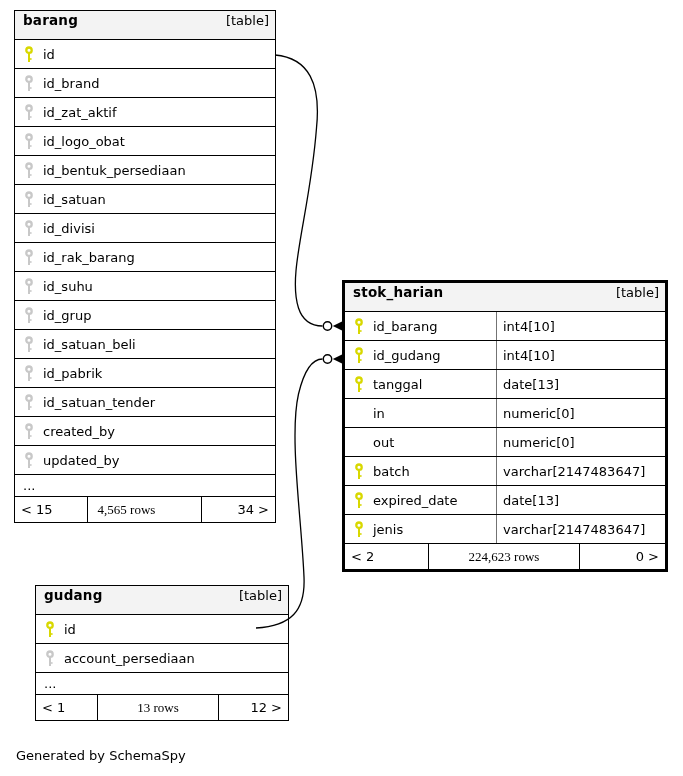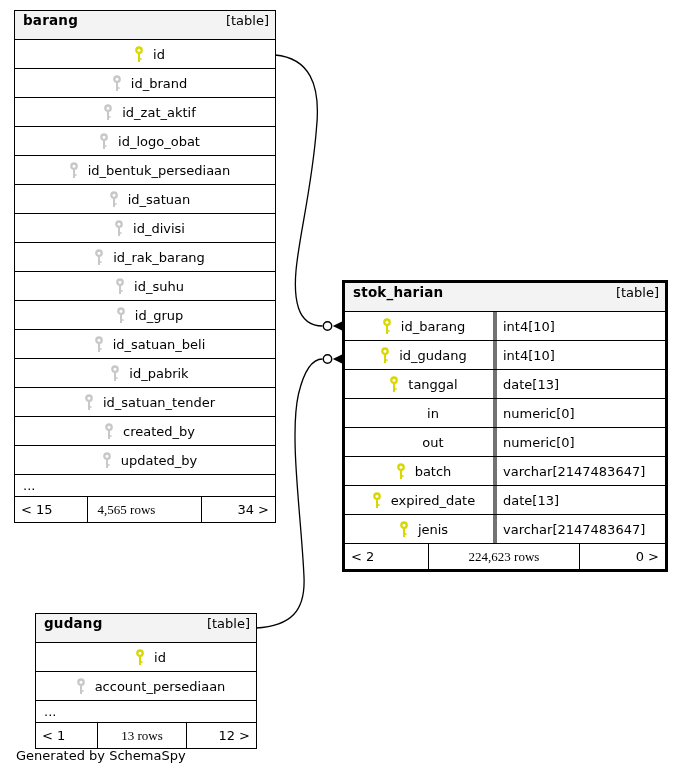--- a/index.html
+++ b/index.html
@@ -10,22 +10,22 @@
   .tbl { position:absolute; background:#fff; border:1px solid #000; z-index:2; }
   .tbl.emphasized { border-width:3px; }
 
   .thead { display:flex; justify-content:space-between; align-items:center;
            background:#f3f3f3; border-bottom:1px solid #000; height:29px;
            padding:0 6px 10px 8px; }
   .tname { font-weight:bold; font-size:13.5px; letter-spacing:0.2px; }
   .badge { font-size:13px; }
 
   .trow { display:flex; align-items:stretch; height:29px; border-bottom:1px solid #000; }
-  .namecell { display:flex; align-items:center; padding-left:9px; flex:1; min-width:0;justify-content:center; }
-  .typed .namecell { flex:0 0 152px; border-right:4px solid #737373; }
+  .namecell { display:flex; align-items:center; padding-left:9px; flex:1; min-width:0; }
+  .typed .namecell { flex:0 0 152px; border-right:1px solid #737373; }
   .typecell { flex:1; display:flex; align-items:center; padding-left:6px; font-size:13px; white-space:nowrap;text-align:center; }
   .keywrap { width:10px; margin-right:9px; display:inline-flex; align-items:center; flex:0 0 10px; }
   .keywrap svg { display:block; }
   .colname { font-size:13px; white-space:nowrap; }
 
   .dots { height:22px; border-bottom:1px solid #000; display:flex; align-items:center;
           padding-left:8px; font-size:13px; }
 
   .tfoot { display:flex; height:25px; font-size:13px; }
   .fcell { display:flex; align-items:center; padding:0 6px; }
@@ -34,21 +34,21 @@
   .frows { flex:1; justify-content:center;font-family:Liberation Serif, serif; }
 
   .tbl-barang { left:14px; top:10px; width:262px; }
   .tbl-barang .fprev { width:73px; }
   .tbl-barang .fnext { width:74px;margin-left:36px; }
 
   .tbl-stok   { left:342px; top:280px; width:326px; }
   .tbl-stok .fprev { width:84px; }
   .tbl-stok .fnext { width:86px; }
 
-  .tbl-gudang { left:35px; top:585px; width:222px;margin-top:28px; }
+  .tbl-gudang { left:35px; top:585px; width:254px; }
   .tbl-gudang .fprev { width:62px; }
   .tbl-gudang .fnext { width:70px; }
 
   .rel-layer { position:absolute; left:0; top:0; z-index:3; pointer-events:none; }
   .rel-layer path { fill:none; stroke:#000; stroke-width:1.3px; }
 
   .credit { position:absolute; left:16px; top:748px; font-size:13px; }
 </style>
 </head>
 <body>

